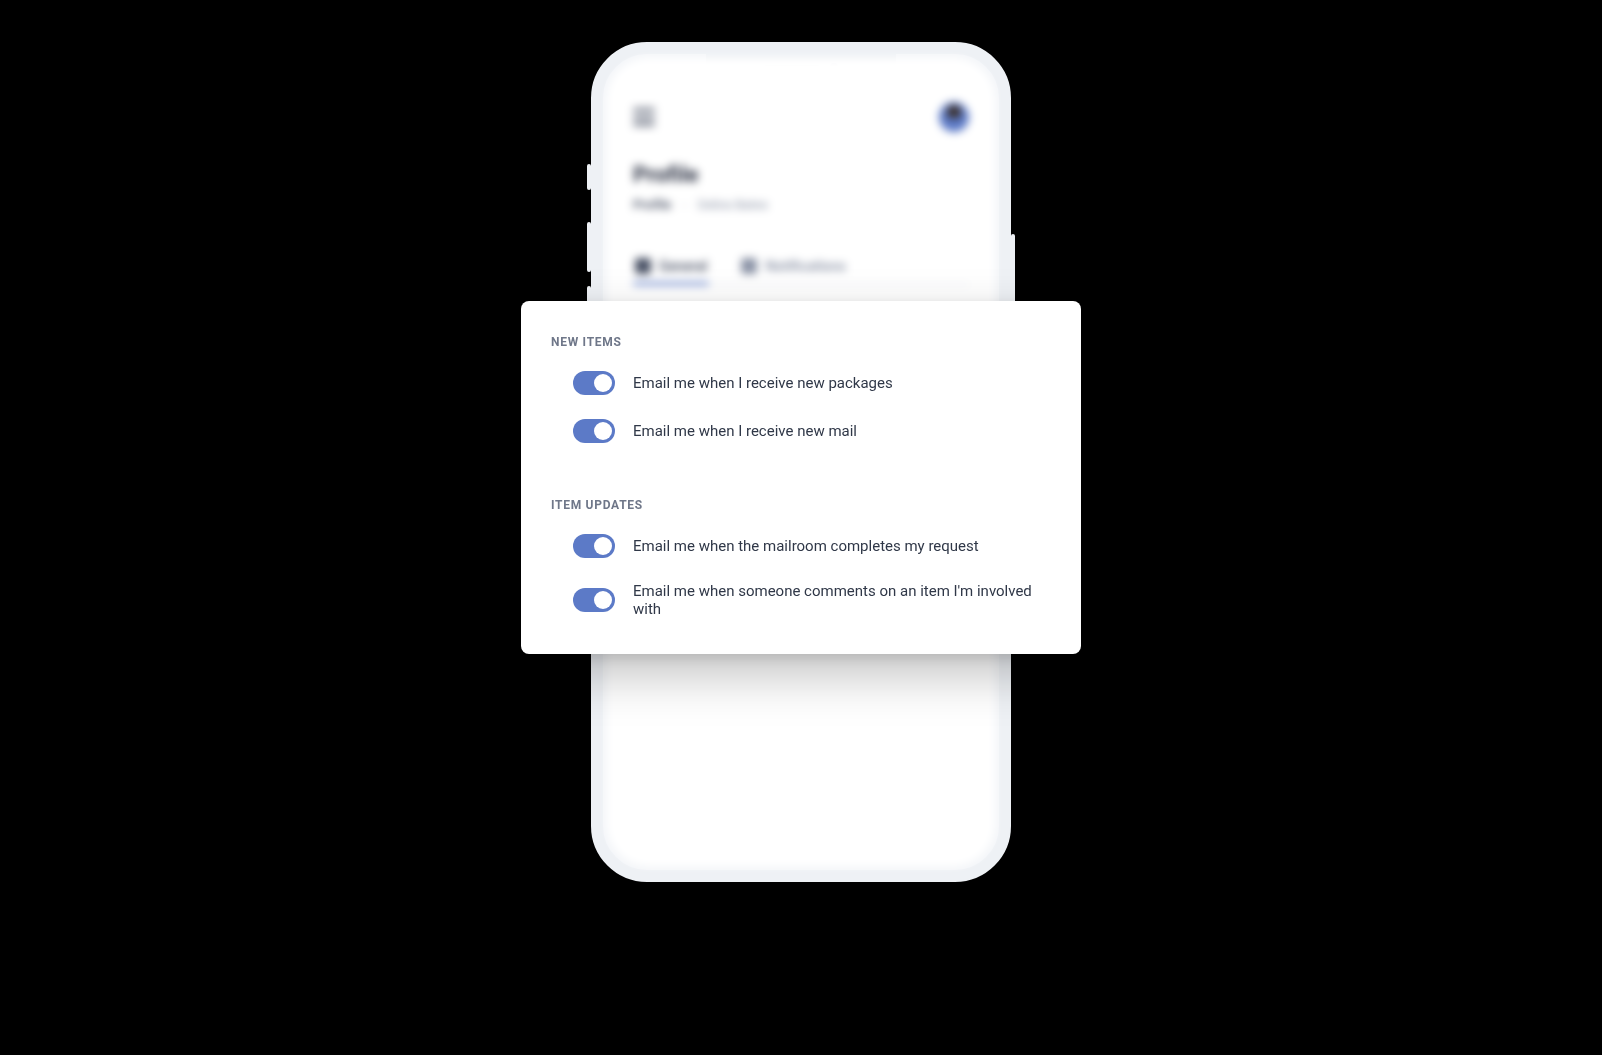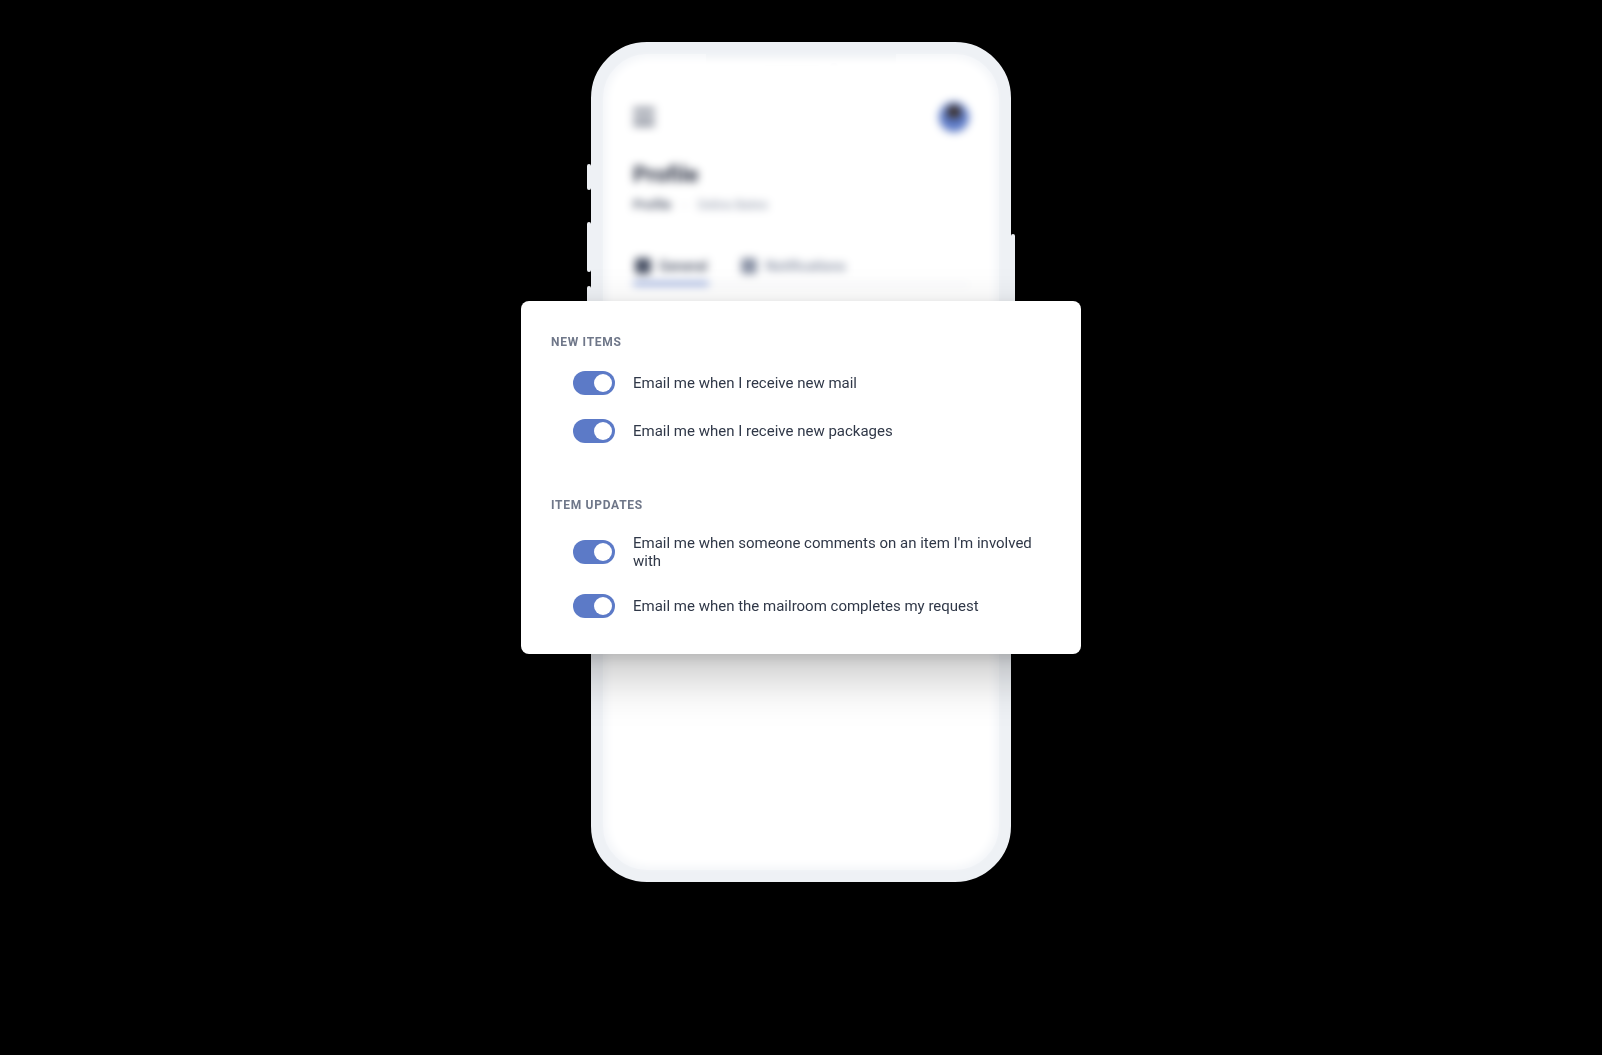--- a/index.html
+++ b/index.html
@@ -336,36 +336,36 @@
   </div>
 </div>
 
 <div class="settings-card">
 
   <div class="section">
     <div class="section-title">NEW ITEMS</div>
 
     <div class="toggle-row">
       <div class="toggle"></div>
-      <div class="toggle-label">Email me when I receive new mail</div>
+      <div class="toggle-label">Email me when I receive new packages</div>
     </div>
 
     <div class="toggle-row">
       <div class="toggle"></div>
-      <div class="toggle-label">Email me when I receive new packages</div>
+      <div class="toggle-label">Email me when I receive new mail</div>
     </div>
   </div>
 
   <div class="section">
     <div class="section-title">ITEM UPDATES</div>
+
+    <div class="toggle-row">
+      <div class="toggle"></div>
+      <div class="toggle-label">Email me when the mailroom completes my request</div>
+    </div>
 
     <div class="toggle-row">
       <div class="toggle"></div>
       <div class="toggle-label">Email me when someone comments on an item I'm involved with</div>
     </div>
-
-    <div class="toggle-row">
-      <div class="toggle"></div>
-      <div class="toggle-label">Email me when the mailroom completes my request</div>
-    </div>
   </div>
 
 </div>
 
 </body></html>

